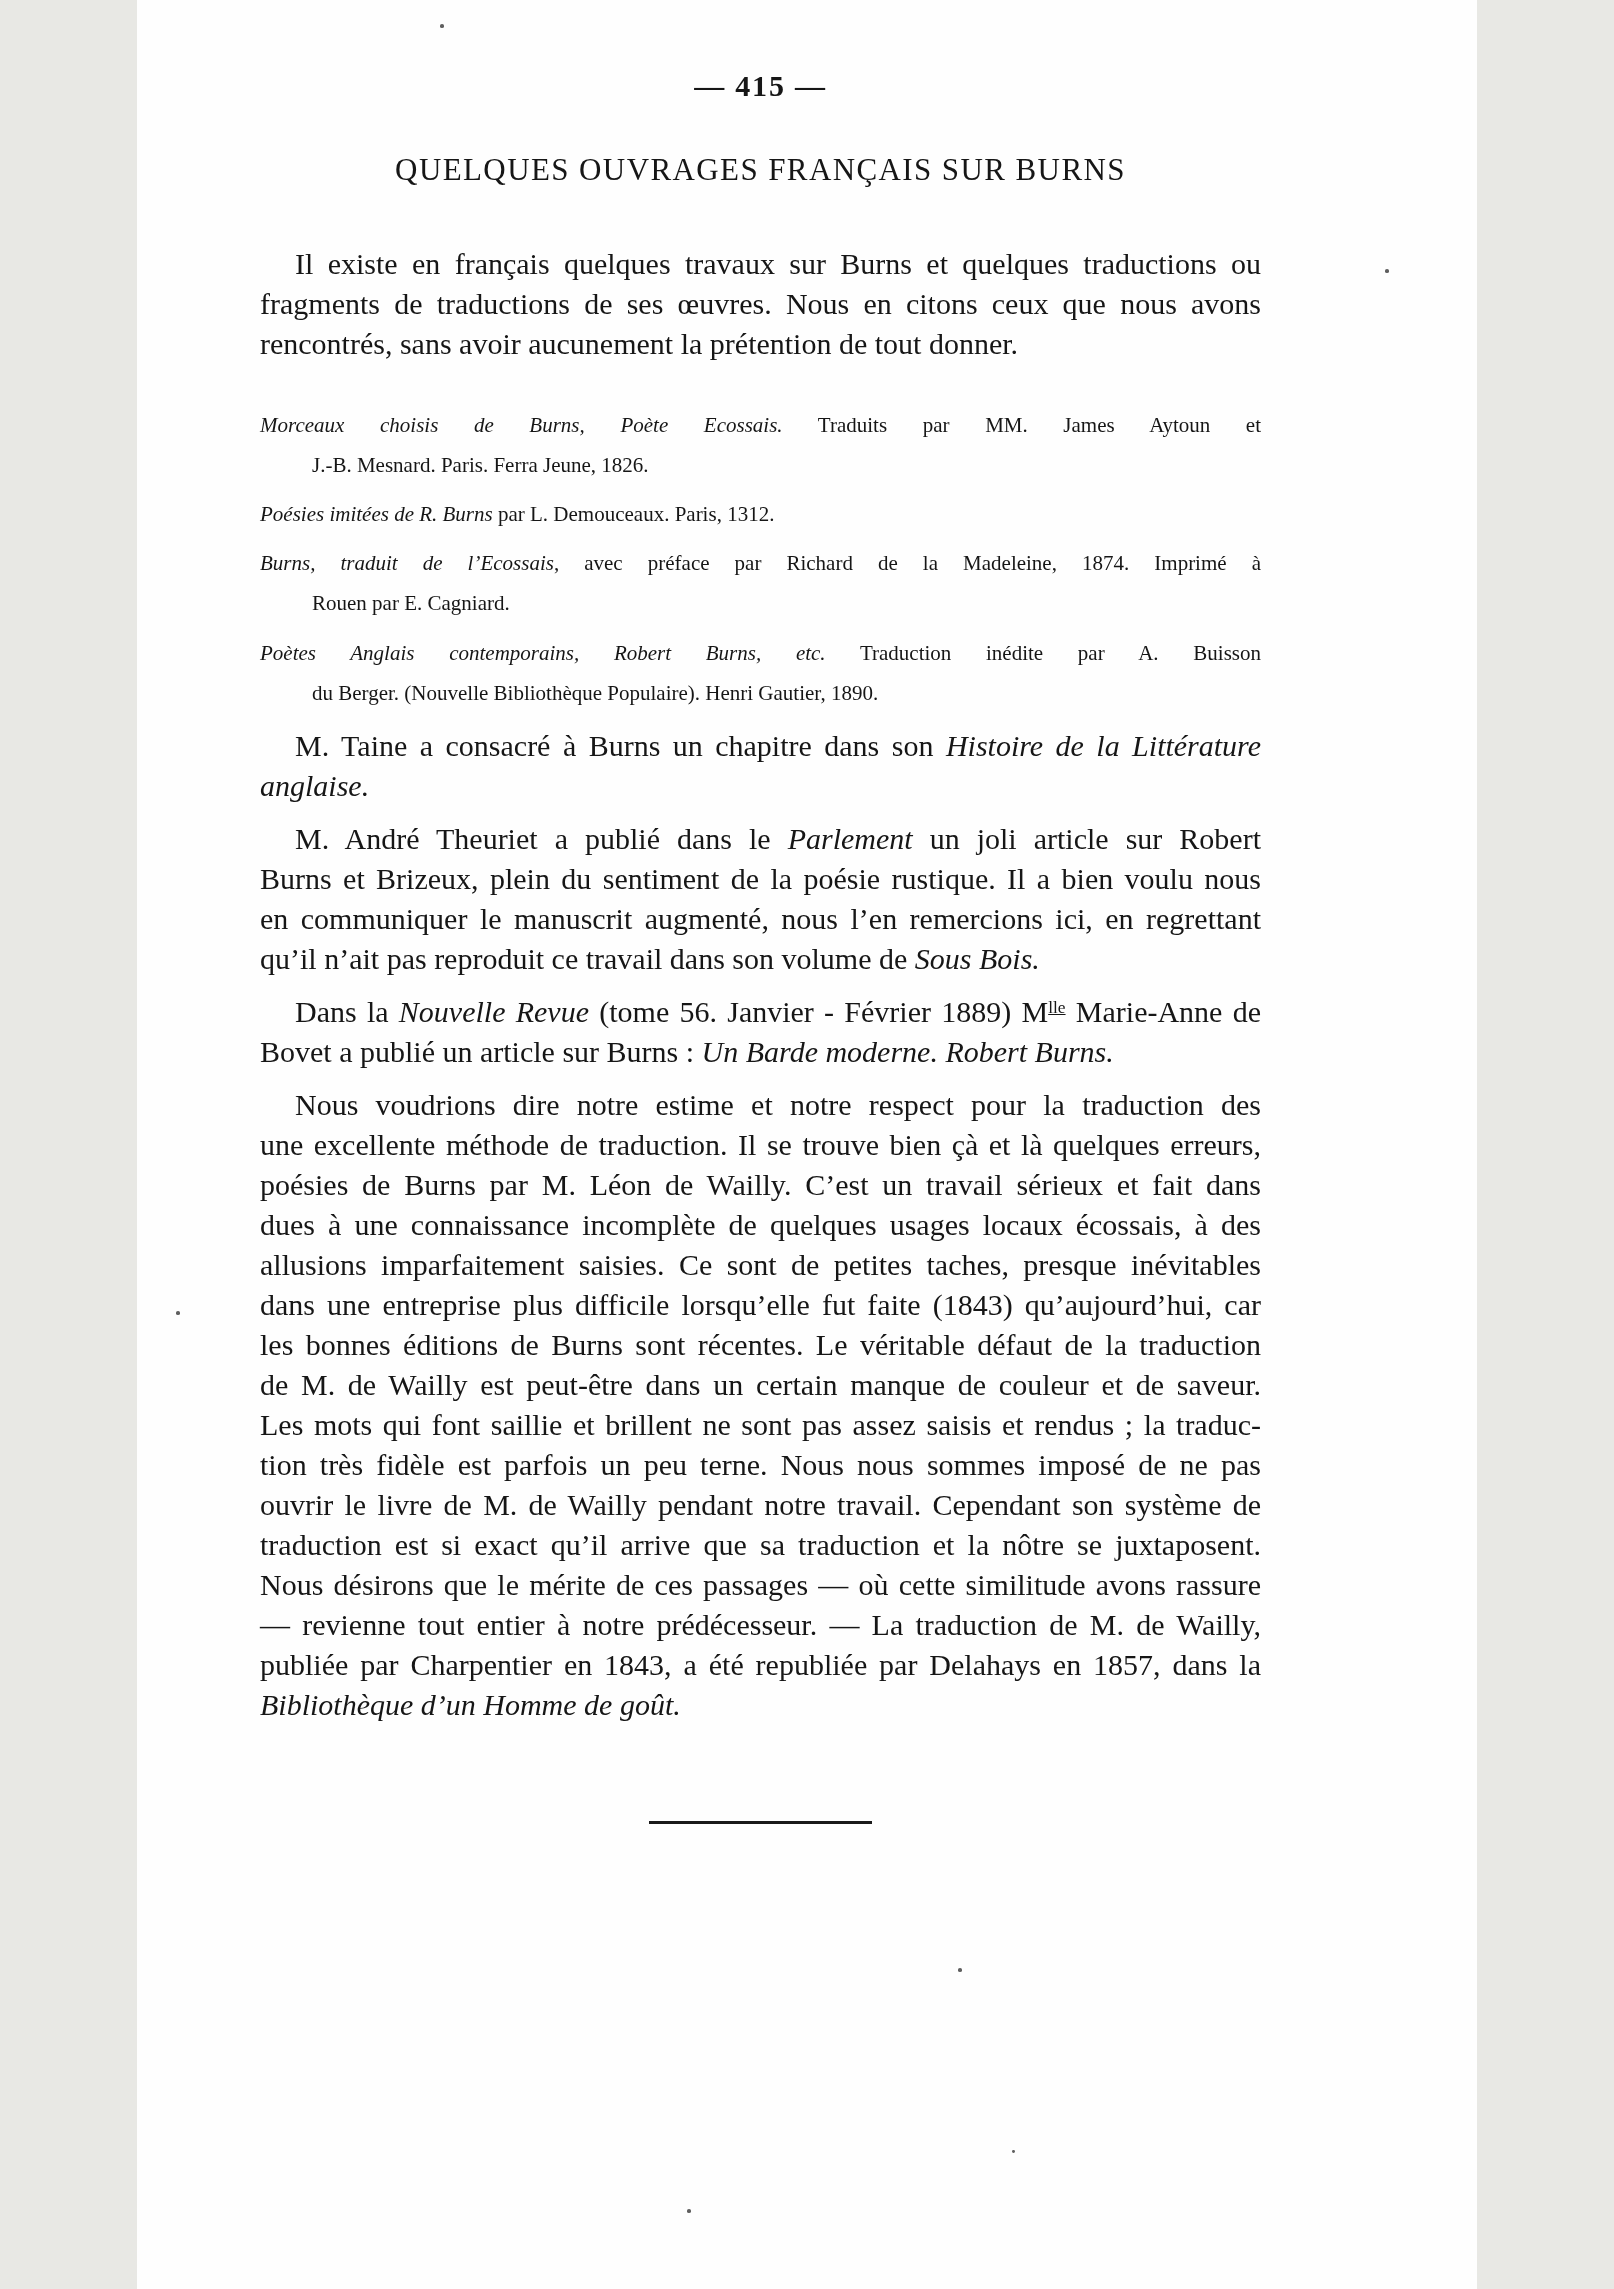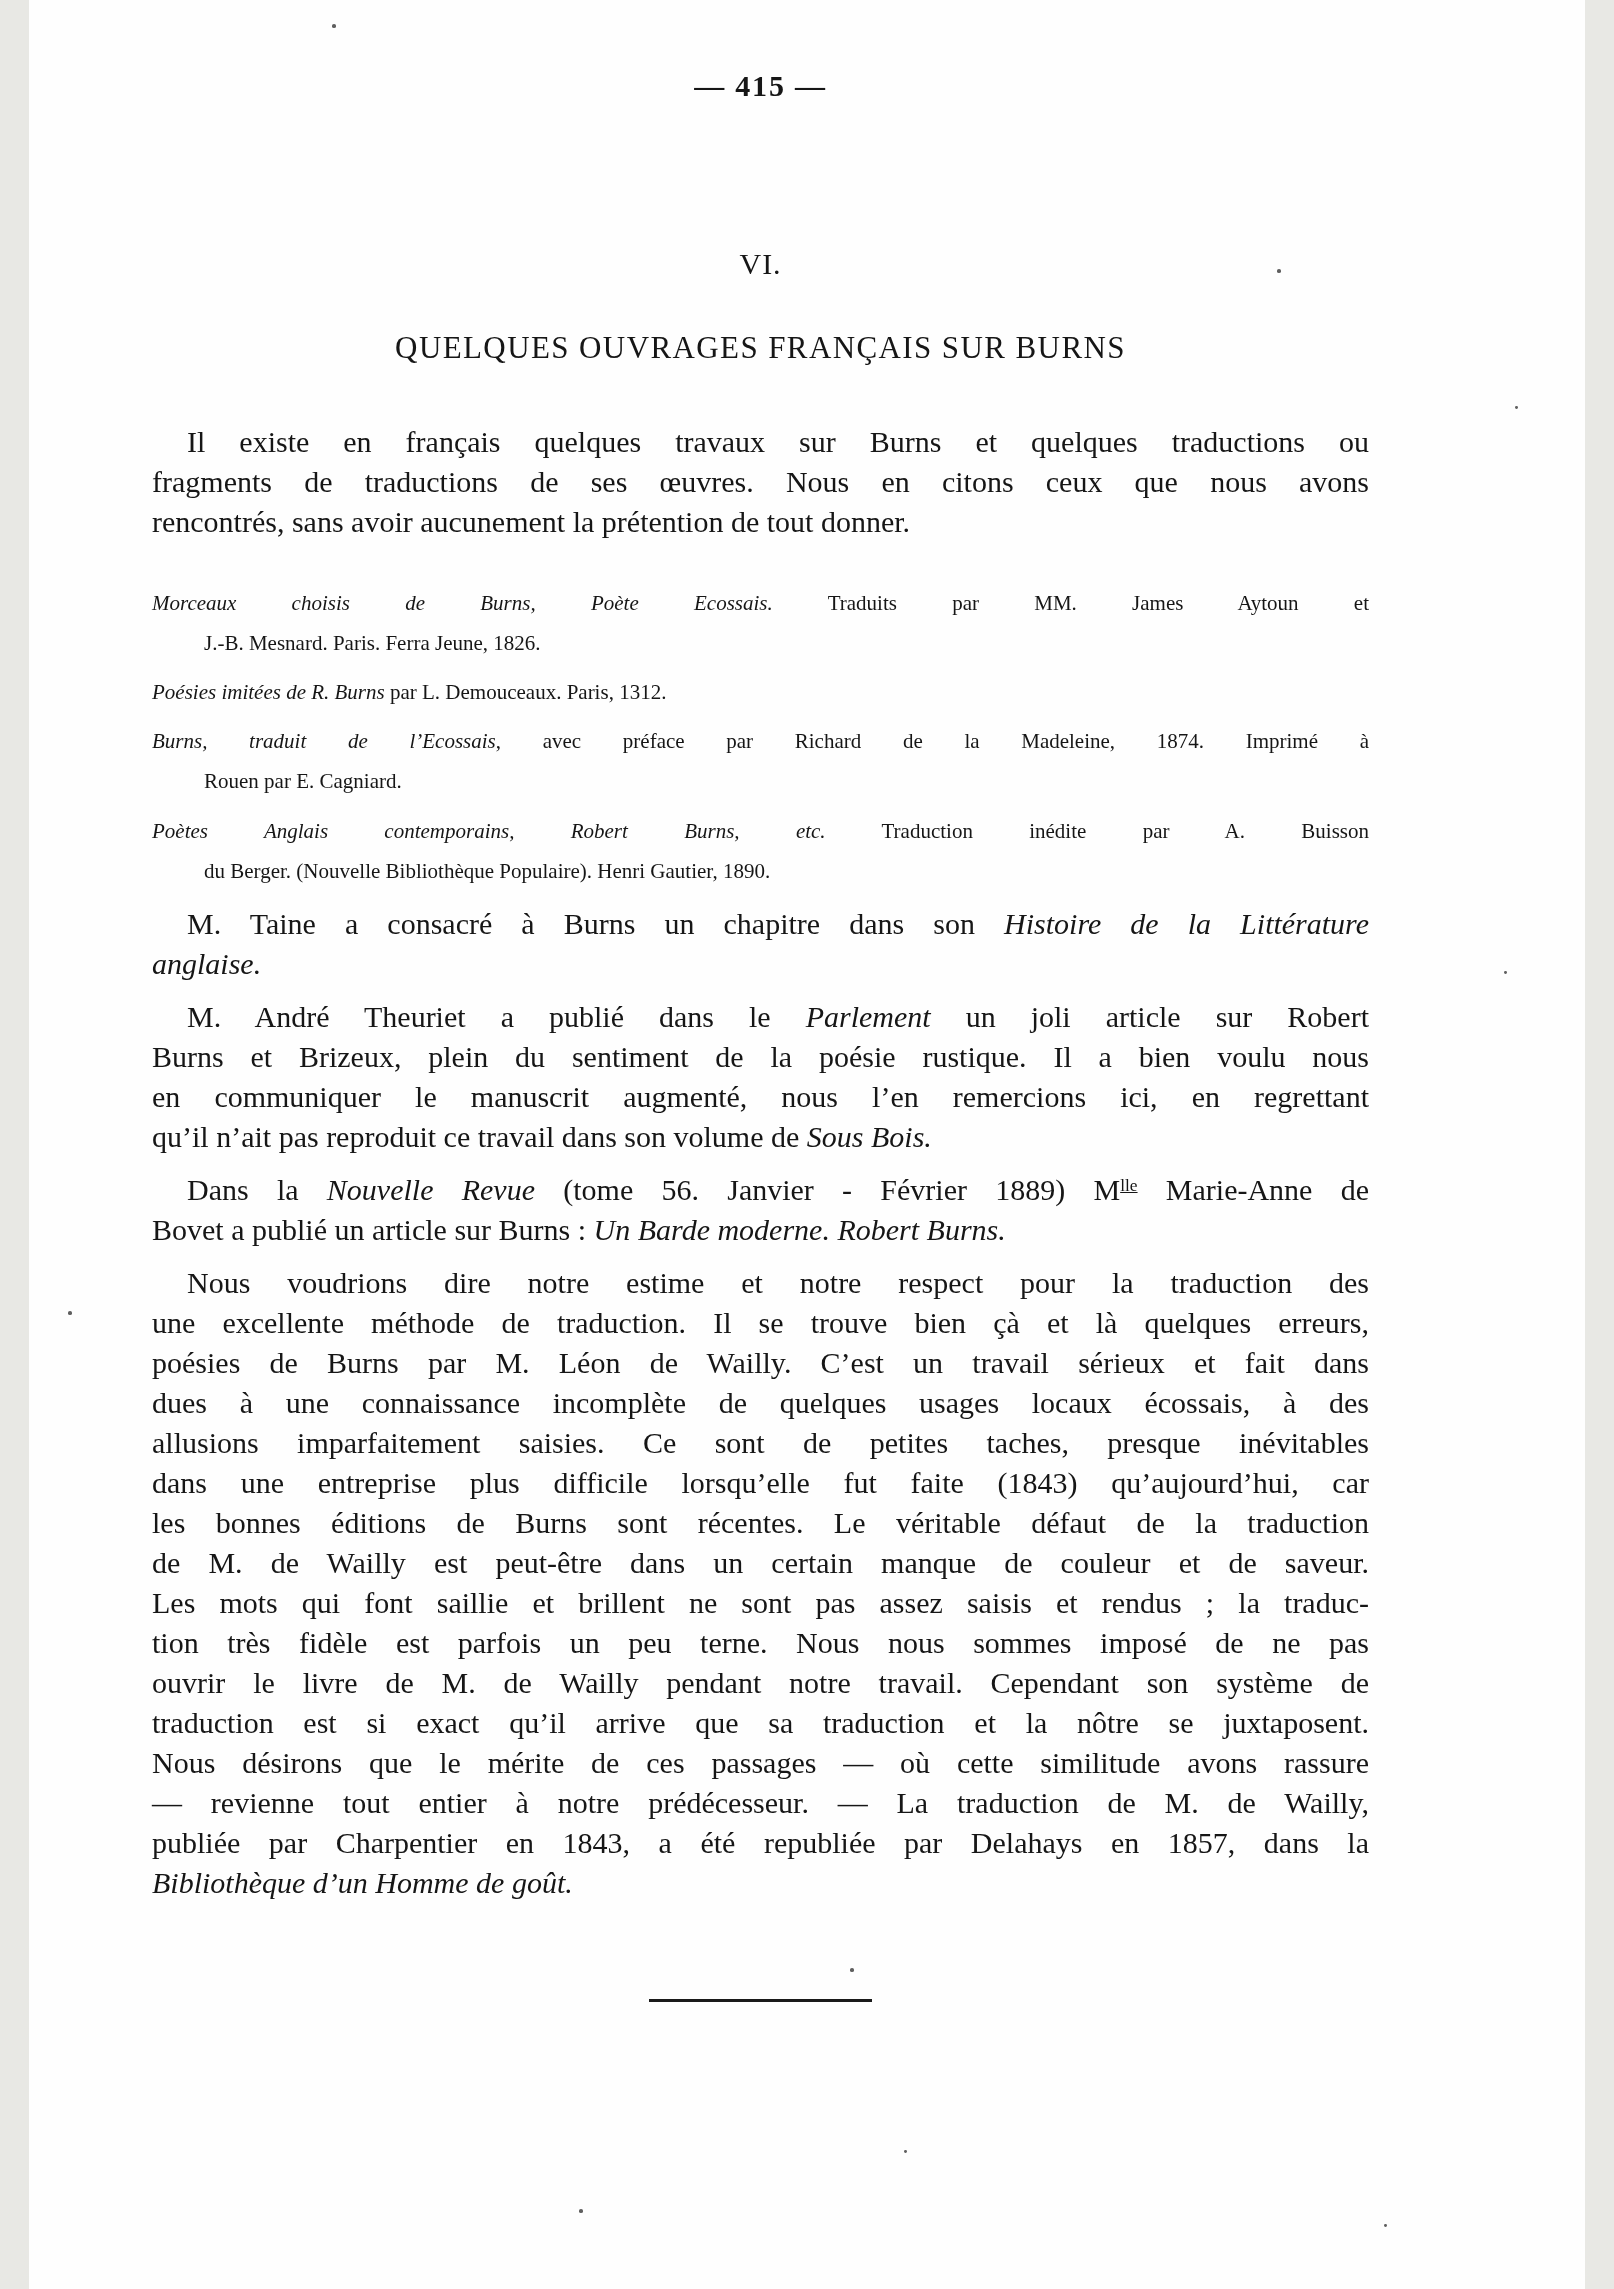--- a/index.html
+++ b/index.html
@@ -1,18 +1,18 @@
 <!DOCTYPE html>
 <html style="font-size:14.8px"><head>
 <meta charset="utf-8">
 <style>
   html, body { margin: 0; padding: 0; background: #e8e8e4; }
   .page {
     position: relative;
-    width: 1556px;
+    width: 1340px;
     height: 2290px;
     margin: 0 auto;
     background: #fefefe;
     color: #161616;
     font-family: "Liberation Serif", serif;
     font-size: 30px;
     line-height: 40px;
     overflow: hidden;
     box-sizing: border-box;
     padding: 66px 216px 0 123px;
@@ -63,21 +63,20 @@
     background: #2a2a2a;
     border-radius: 50%;
     opacity: 0.75;
   }
 </style>
 </head>
 <body>
 
 <div class="page">
   <div class="page-number">— 415 —</div>
-  <div class="section-numeral">VI.</div>
   <div class="section-title">QUELQUES OUVRAGES FRANÇAIS SUR BURNS</div>
   <div class="content" id="content">
       <div class="block para">
         <div class="line just first"><span class="">Il existe en français quelques travaux sur Burns et quelques traductions ou</span></div>
         <div class="line just"><span class="">fragments de traductions de ses œuvres. Nous en citons ceux que nous avons</span></div>
         <div class="line"><span class="">rencontrés, sans avoir aucunement la prétention de tout donner.</span></div>
       </div>
       <div class="block bib">
         <div class="line just"><span class="it">Morceaux choisis de Burns, Poète Ecossais.</span><span class=""> Traduits par MM. James Aytoun et</span></div>
         <div class="line hang"><span class="">J.-B. Mesnard. Paris. Ferra Jeune, 1826.</span></div>

